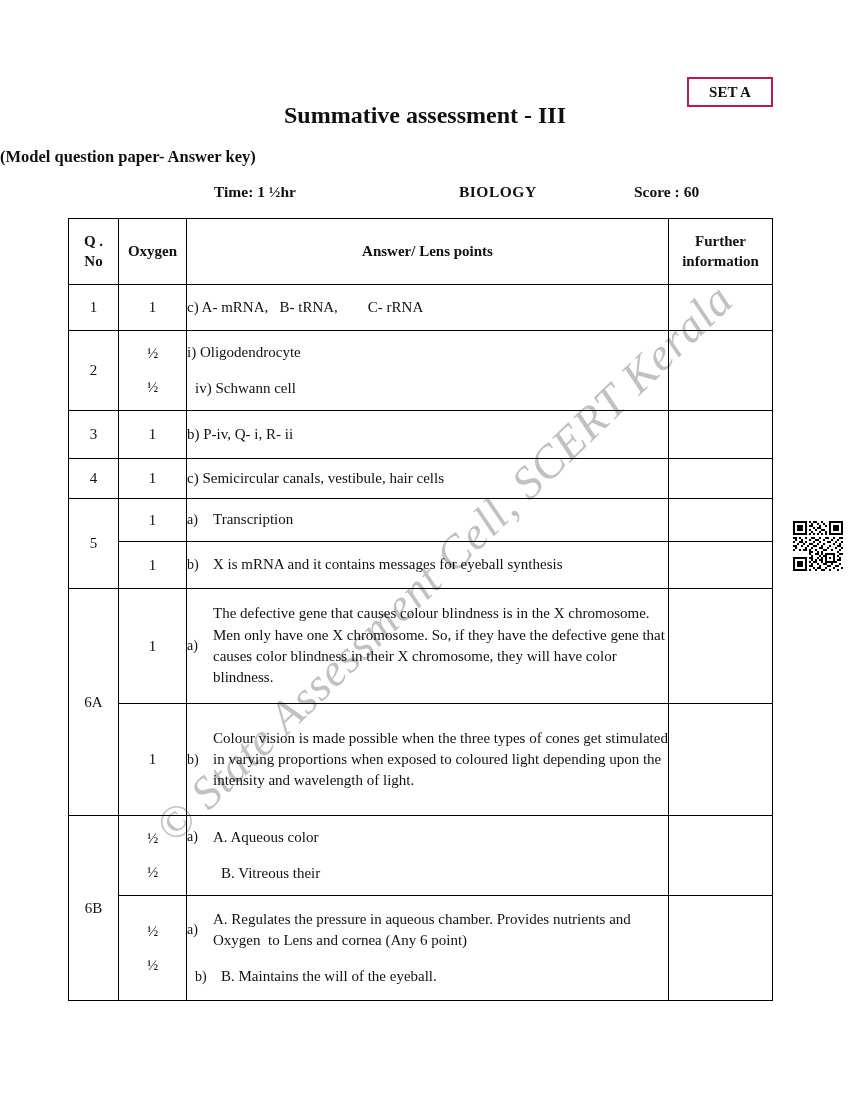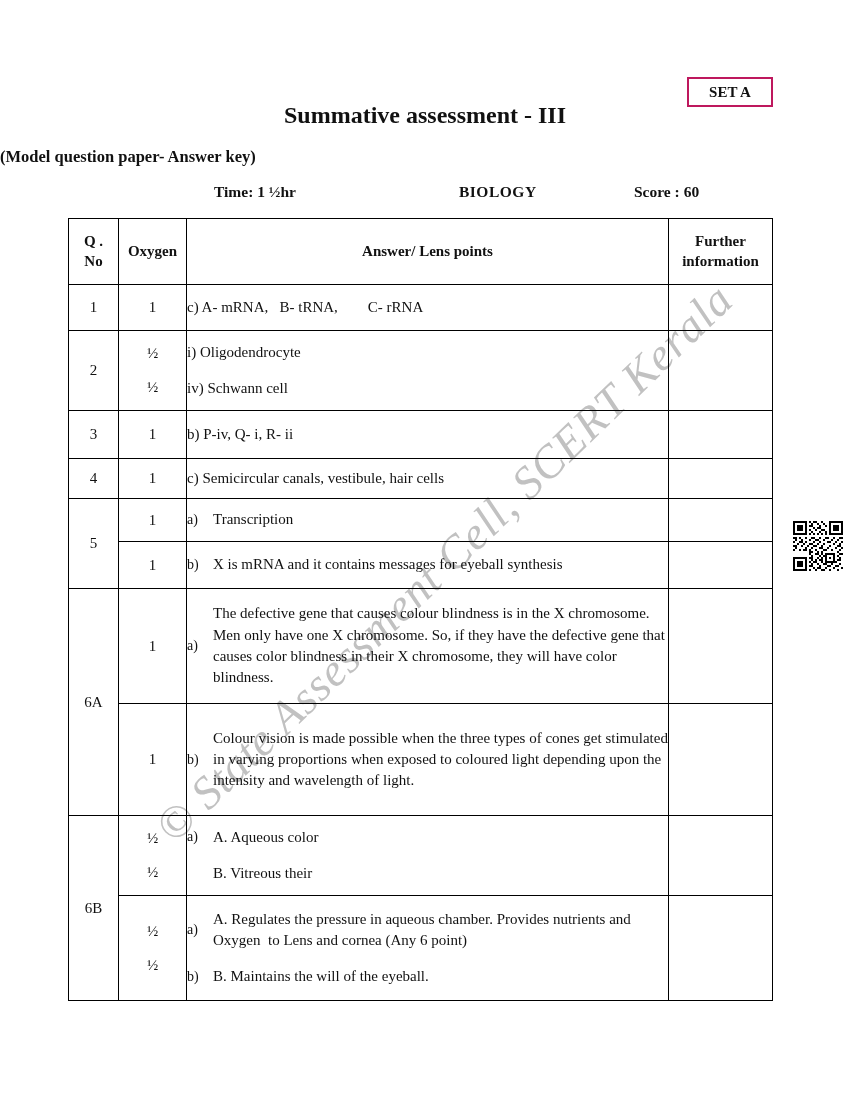--- a/index.html
+++ b/index.html
@@ -38,21 +38,21 @@
     border:1.6px solid #000;padding:0;background:transparent;
   }
   th{font-size:15px;font-weight:bold;text-align:center;vertical-align:middle;line-height:1.3;}
   .qno-h{white-space:pre-line;}
   td.qno{ text-align:center;vertical-align:middle;font-size:15px;}
   td.score{text-align:center;vertical-align:middle;font-size:15px;}
   td.score .v + .v{margin-top:17px;}
   td.answer{vertical-align:middle;padding:6px 10px 6px 8px;font-size:15px;line-height:1.42;}
   td.further{background:transparent;}
   .ansline{display:flex;align-items:center;}
-  .gap .ansline + .ansline{margin-top:15px;}
+  .gap .ansline + .ansline{margin-top:15px;margin-left:8px;}
   .lbl{flex:0 0 26px;width:26px;font-size:14px;}
   .txt{flex:1;white-space:pre-wrap;}
 
   tr.hh{height:66px;} tr.h1{height:46px;} tr.h2{height:80px;} tr.h3{height:48px;}
   tr.h4{height:40px;} tr.h5a{height:43px;} tr.h5b{height:47px;}
   tr.h6aa{height:115px;} tr.h6ab{height:112px;} tr.h6ba{height:80px;} tr.h6bb{height:105px;}
 
   .qr{position:absolute;left:793px;top:521px;width:50px;height:50px;z-index:2;}
 </style>
 </head>

